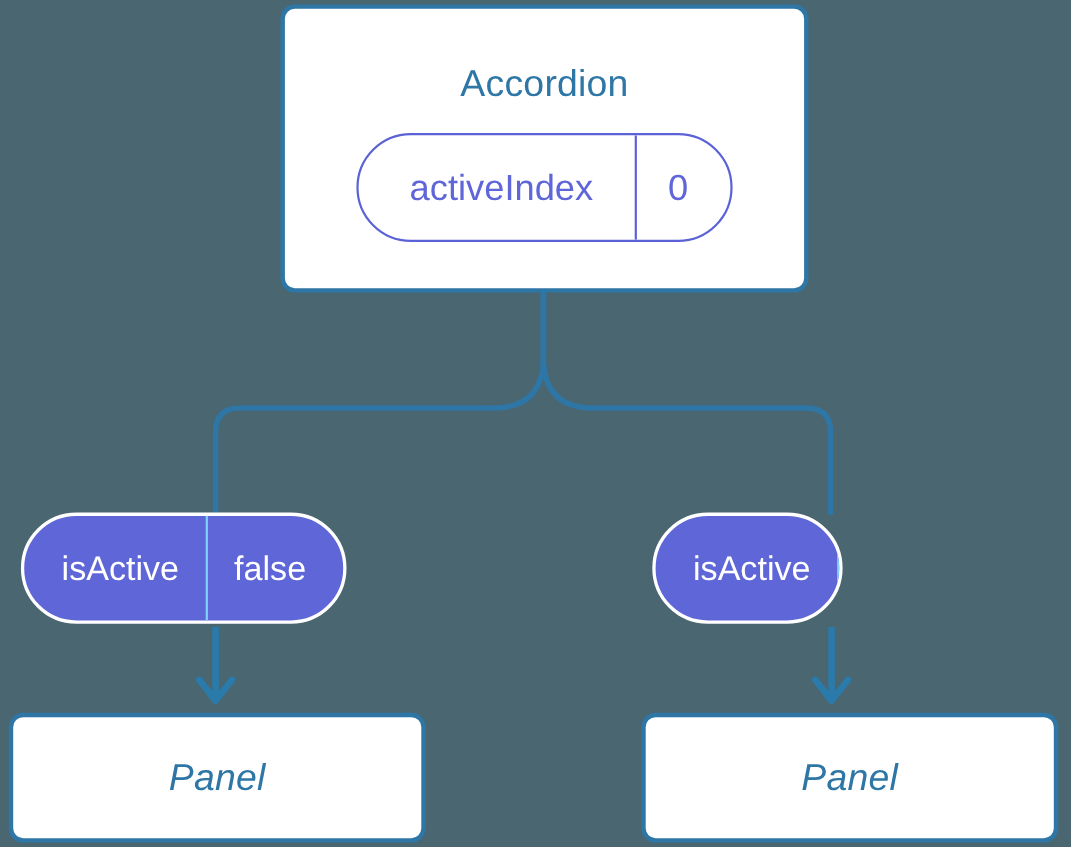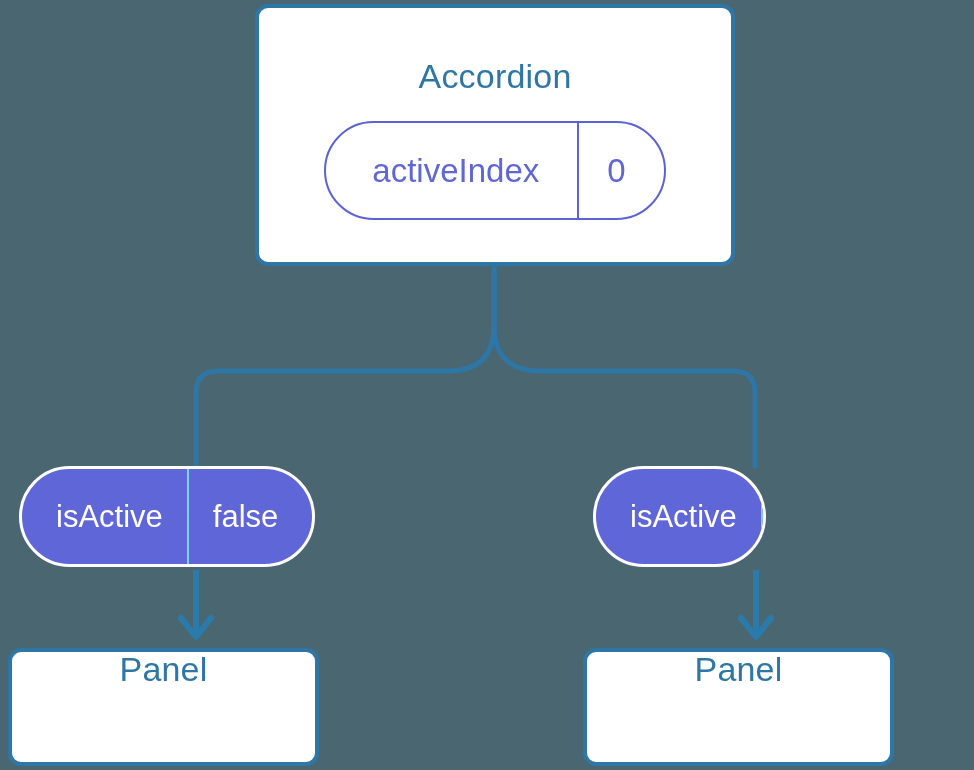--- a/index.html
+++ b/index.html
@@ -55,23 +55,24 @@
   #accordion-box {
     left: 255px;
     top: 4px;
     width: 480px;
     height: 262px;
     padding-top: 51px;
   }
 
   
   .panel-box {
-    width: 311px;
+    width: 379px;
     height: 118px;
-    justify-content: flex-start;
+    justify-content: center;
+    font-style: italic;
   }
   #panel-box-left  { left: 8px;   top: 648px; }
   #panel-box-right { left: 583px; top: 648px; }
 
   
   .pill {
     display: flex;
     align-items: stretch;
     box-sizing: border-box;
     border-radius: 999px;

